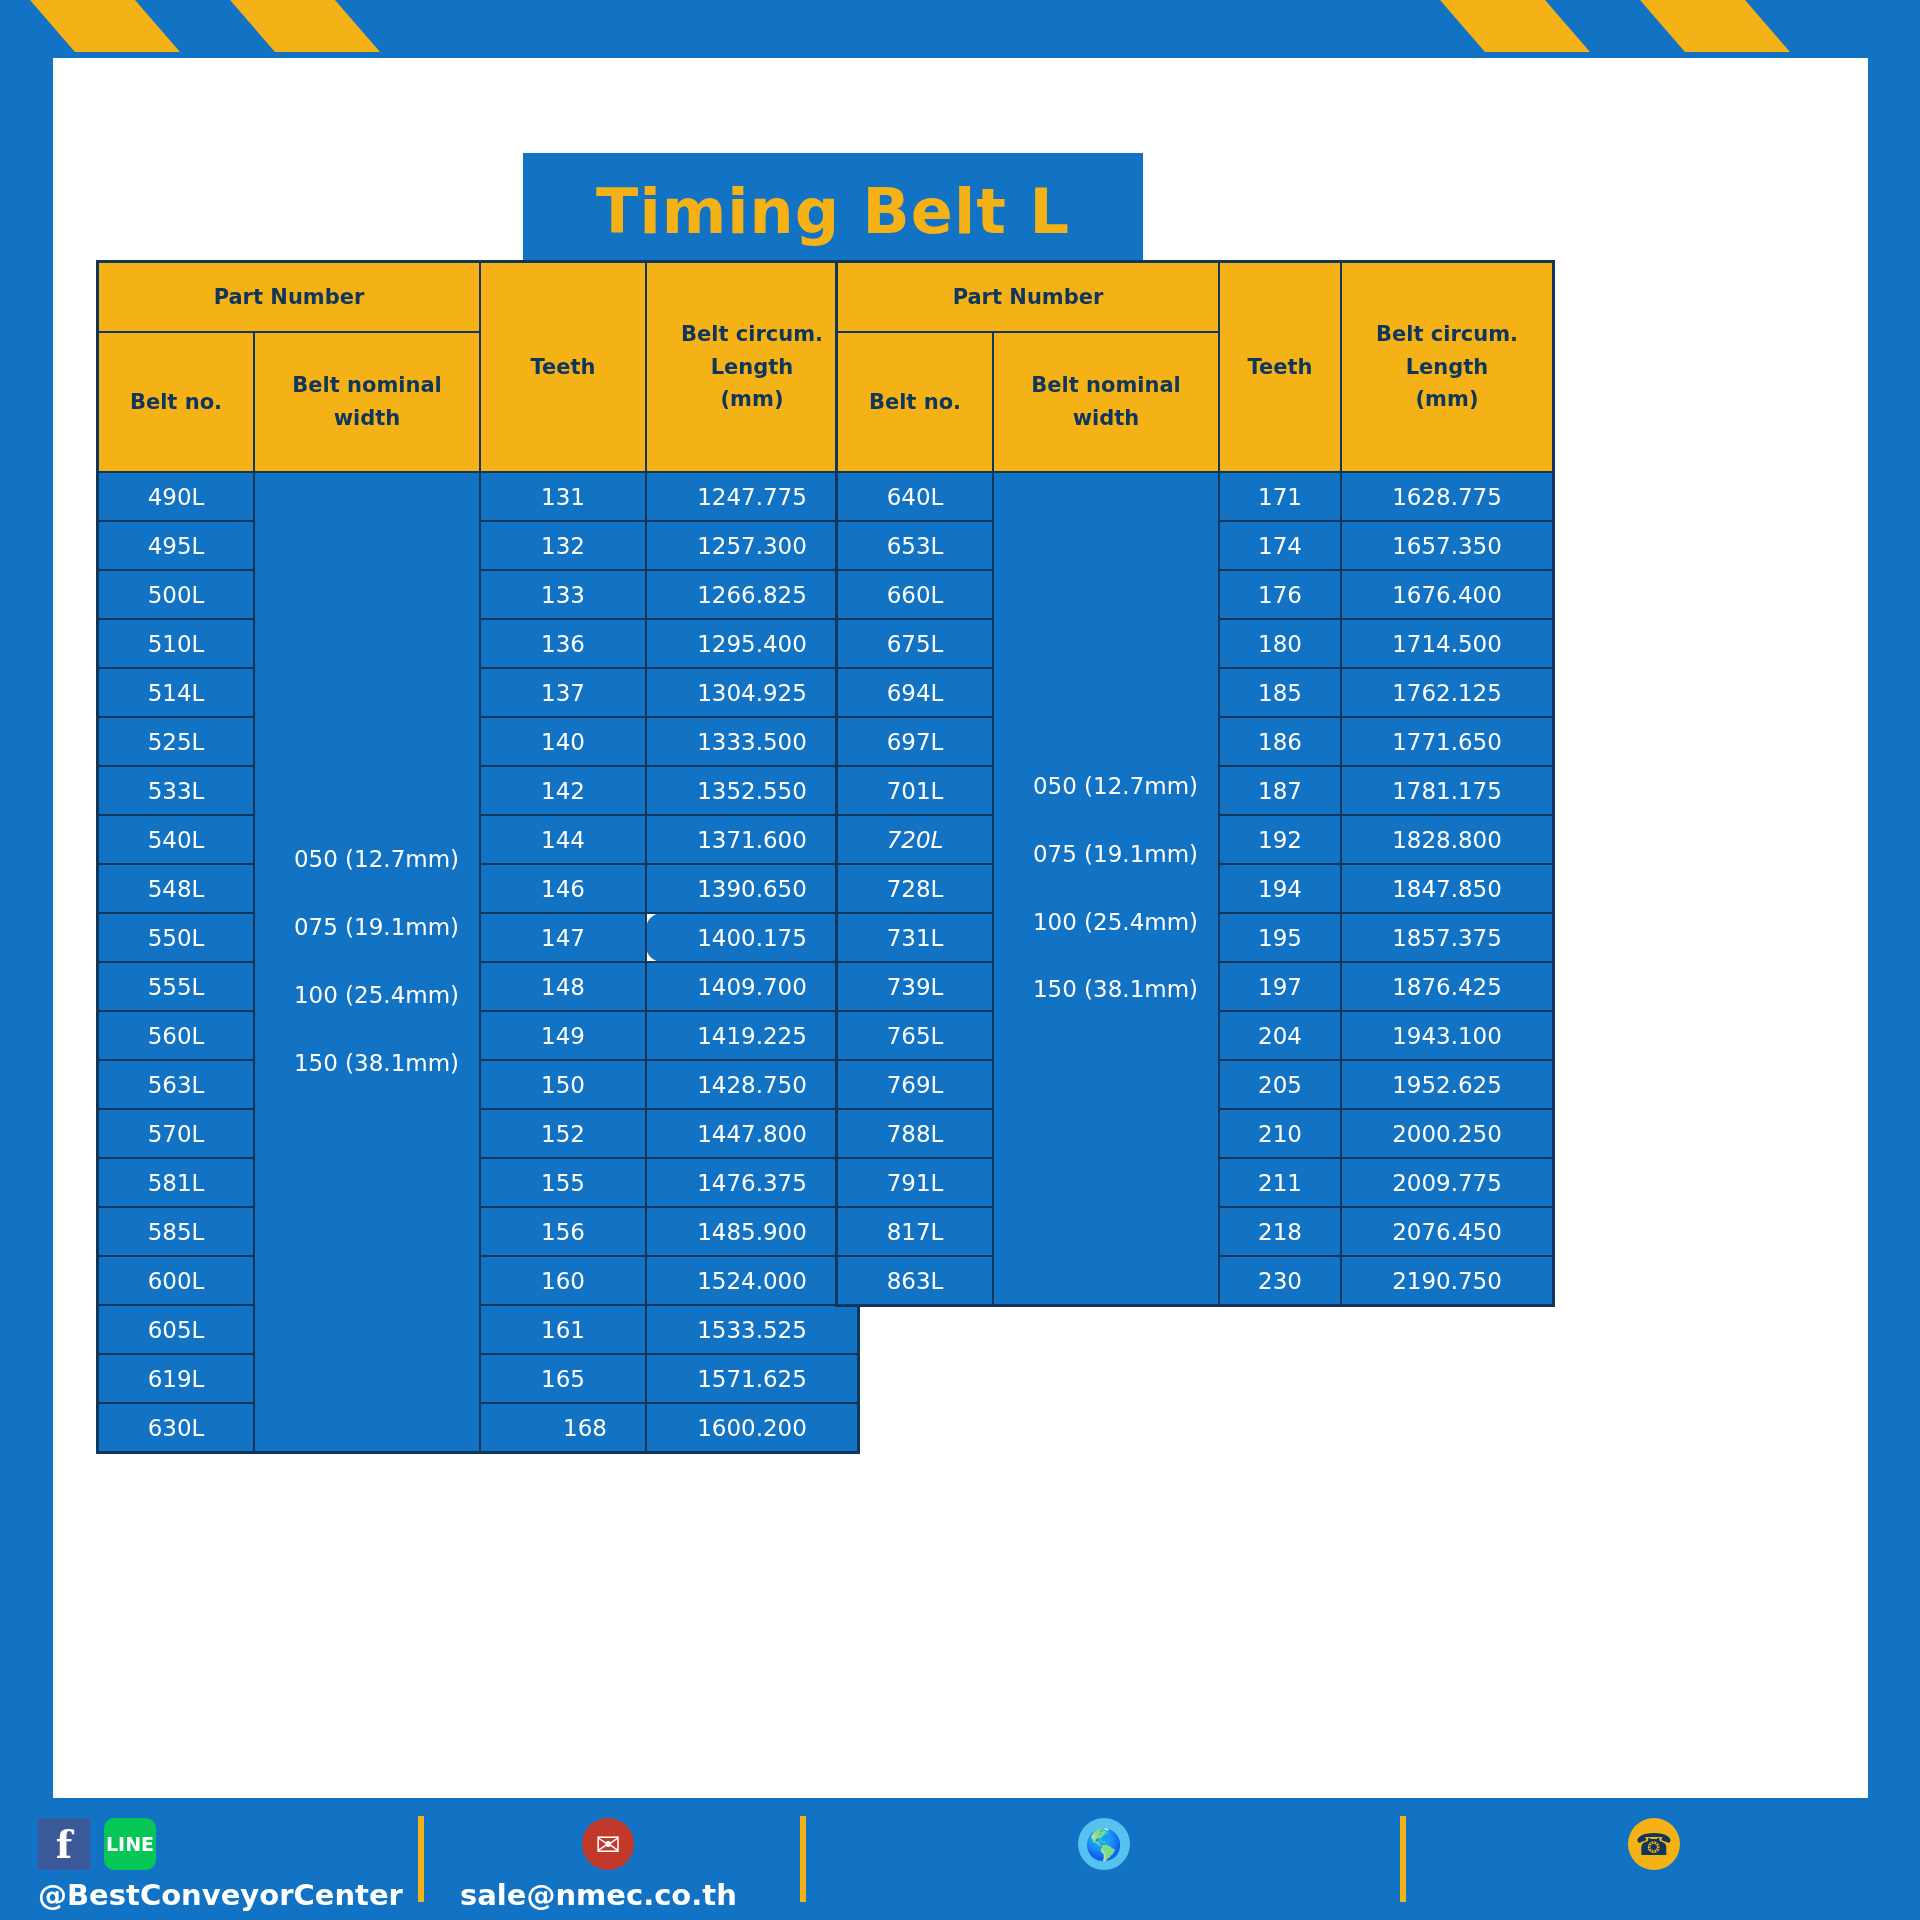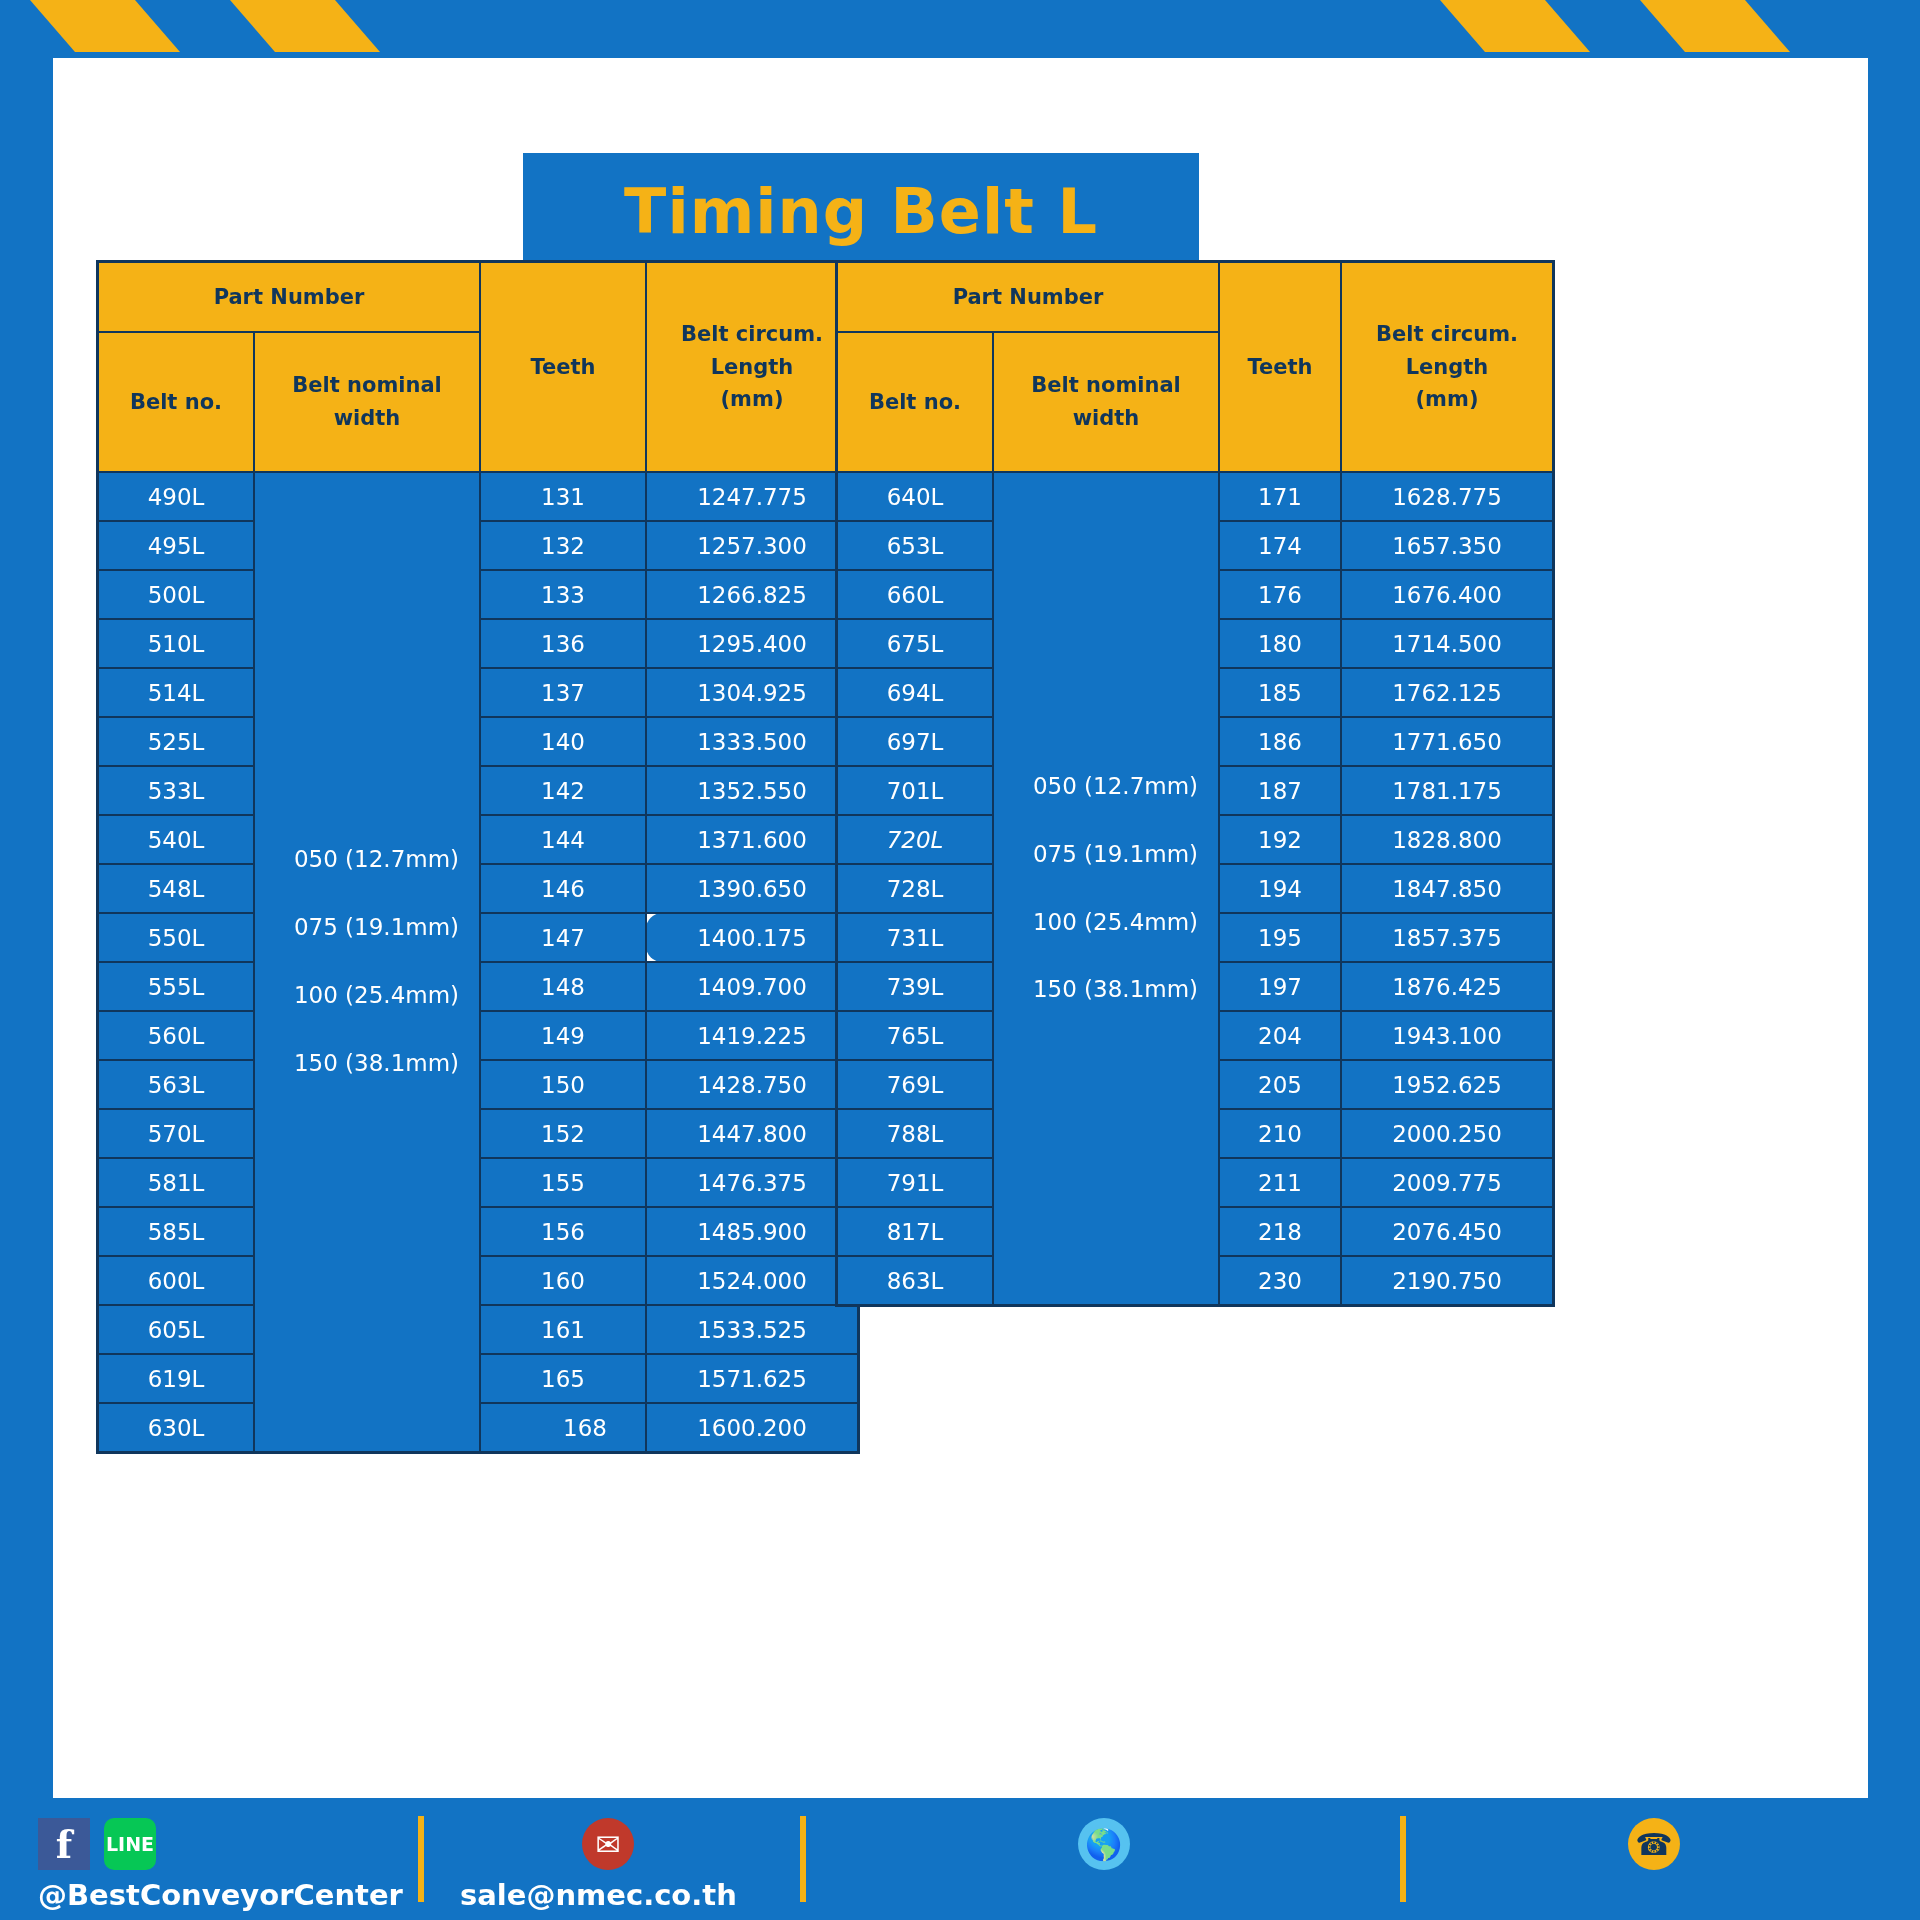--- a/index.html
+++ b/index.html
@@ -13,21 +13,21 @@
   
   .chevrons{position:absolute;top:0;left:0;width:1920px;height:52px;overflow:hidden;}
   .chev{position:absolute;top:0;width:150px;height:52px;background:#f5b216;
         clip-path:polygon(0 0,70% 0,100% 100%,30% 100%);}
   .page{
     position:absolute;left:53px;top:58px;width:1815px;height:1740px;
     background:#ffffff;
   }
   
   .title-box{
-    position:absolute;left:470px;top:95px;width:676px;height:117px;
+    position:absolute;left:470px;top:95px;width:620px;height:117px;
     background:#1273c4;display:flex;align-items:center;justify-content:center;
   }
   .title-box span{
     color:#f5b216;font-size:62px;font-weight:bold;letter-spacing:1px;
     font-family:"DejaVu Sans", sans-serif;
   }
   
   .watermark{
     position:absolute;left:175px;top:760px;width:420px;height:330px;
     opacity:.12;color:#1273c4;font-size:330px;font-weight:bold;

